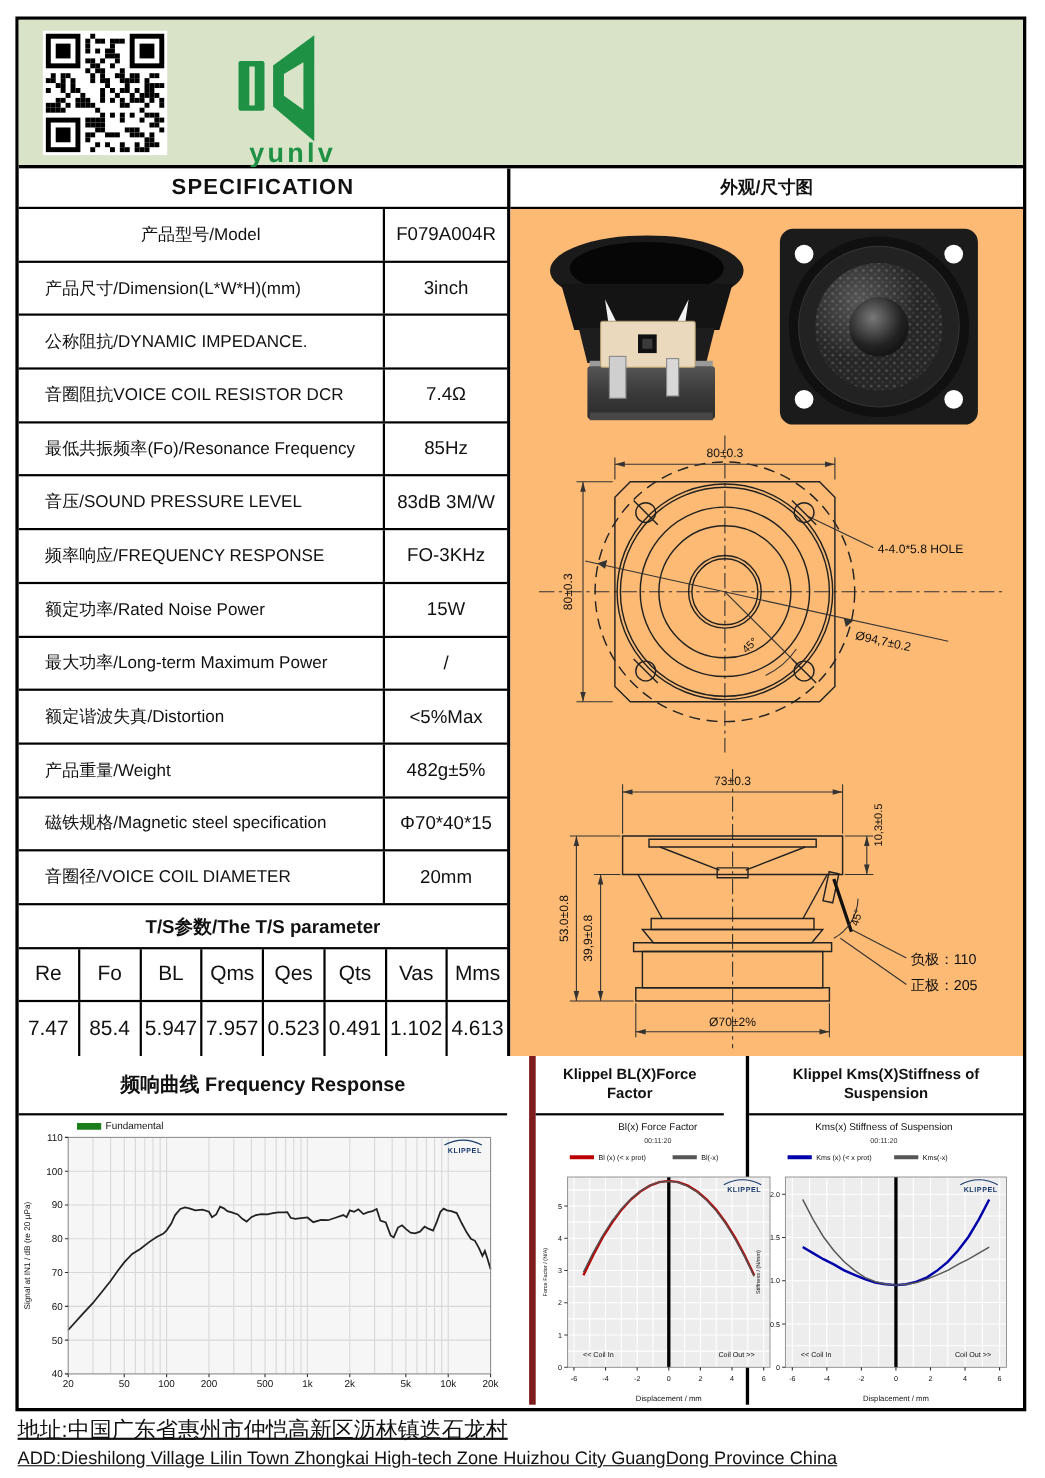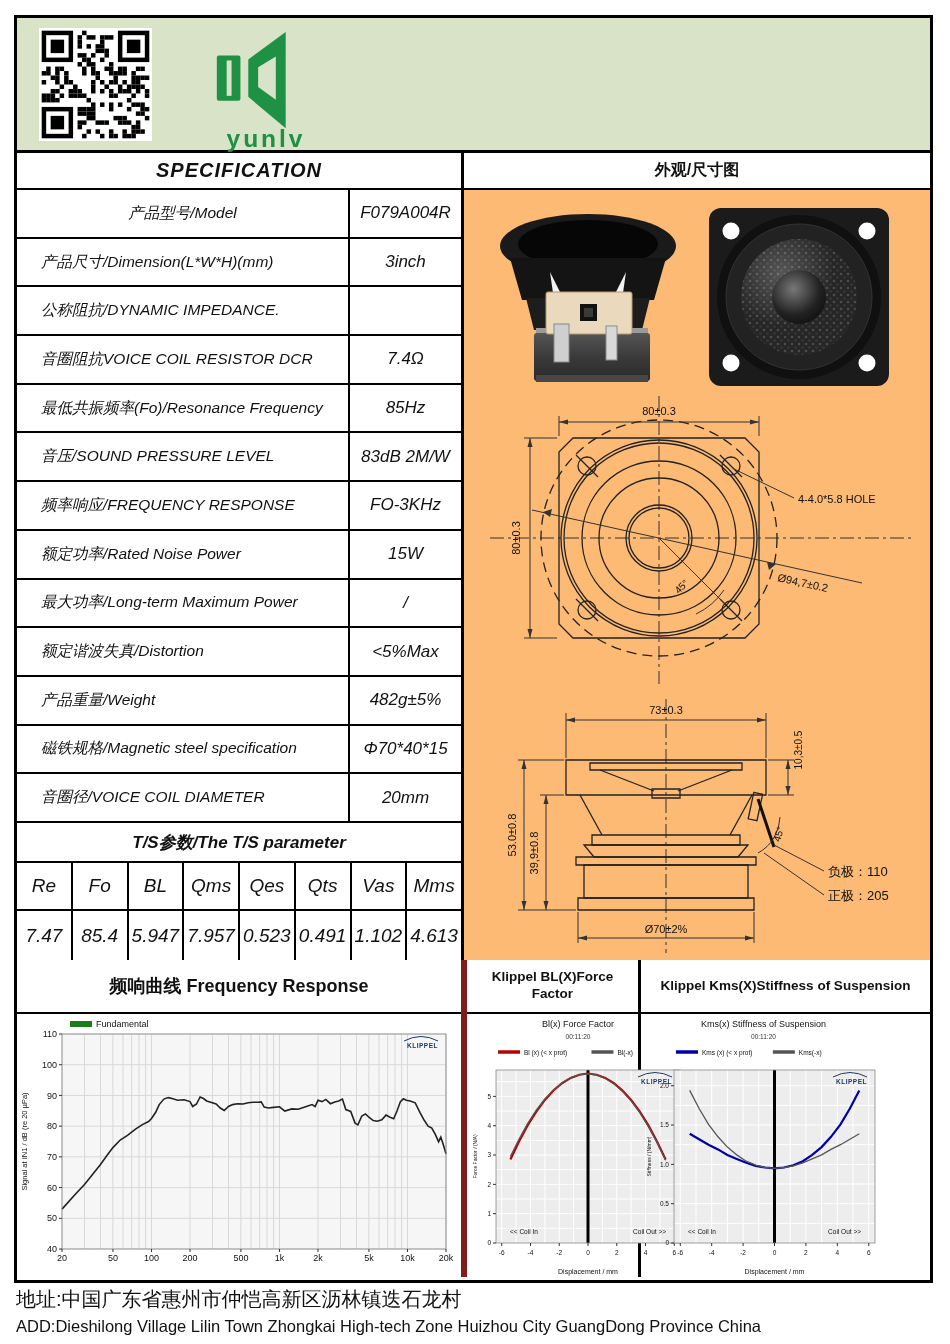--- a/index.html
+++ b/index.html
@@ -12,21 +12,21 @@
   .qr { position:absolute; left:22px; top:10px; width:113px; height:113px; background:#fff; }
   .qr svg { width:100%; height:100%; }
   .logo { position:absolute; left:190px; top:4px; width:118px; height:128px; }
   .hdr-text { position:absolute; left:300px; right:40px; top:0; height:100%; text-align:center; }
   .co-cn { position:absolute; left:0; right:0; top:14px; font-size:34px; letter-spacing:3px; color:#1c1c1c; }
   .co-en { position:absolute; left:0; right:0; top:72px; font-size:20px; color:#1c1c1c; }
   .doc-t { position:absolute; left:0; right:0; top:104px; font-size:20px; letter-spacing:1px; color:#1c1c1c; }
 
   
   .main { display:flex; height:807px; }
-  .leftcol { width:444px; display:flex; flex-direction:column;font-style:italic; }
+  .leftcol { width:444px; display:flex; flex-direction:column; }
   .rightcol { width:469px; border-left:3px solid #000; display:flex; flex-direction:column; }
 
   .spec-title { height:37px; border-bottom:2px solid #000; display:flex; align-items:center; justify-content:center; font-weight:bold; font-size:20px; letter-spacing:1px; }
   .spec-rows { flex:1; display:flex; flex-direction:column; }
   .spec-row { flex:1; display:flex; border-bottom:2px solid #000; }
   .spec-label { width:333px; border-right:2px solid #000; display:flex; align-items:center; padding-left:24px; font-size:15.5px; }
   .spec-row:first-of-type .spec-label { justify-content:center; padding-left:0; }
   .spec-value { flex:1; display:flex; align-items:center; justify-content:center; font-size:17px; }
 
   .ts-title { height:40px; border-bottom:2px solid #000; display:flex; align-items:center; justify-content:center; font-weight:bold; font-size:17px; }
@@ -36,33 +36,33 @@
   .ts-head .ts-cell:last-child, .ts-vals .ts-cell:last-child { border-right:none; }
 
   .right-title { height:37px; border-bottom:2px solid #000; display:flex; align-items:center; justify-content:center; font-weight:bold; font-size:16px; }
   .draw-area { position:relative; flex:1; background:#fdba74; overflow:hidden; }
   .photo-side { position:absolute; left:28px; top:16px; }
   .photo-front { position:absolute; left:242px; top:12px; }
   .fv-draw { position:absolute; left:8px; top:200px; }
   .sv-draw { position:absolute; left:8px; top:505px; }
 
   
-  .charts { display:flex; height:317px; border-top:0; }
+  .charts { display:flex; height:317px; border-top:0;gap:20px; }
   .chart-col { display:flex; flex-direction:column; }
   .chart-col.fr { width:444px; }
   .chart-col.bl { width:177px; border-left:6px solid #7f1d1d; }
   .chart-col.kms { flex:1; border-left:3px solid #000; }
   .chart-head { height:54px; border-bottom:2px solid #000; display:flex; align-items:center; justify-content:center; font-weight:bold; text-align:center; padding:0 8px; }
   .fr .chart-head { font-size:18px; }
   .bl .chart-head, .kms .chart-head { font-size:13.5px; line-height:1.25; }
   .chart-body { flex:1; position:relative; }
   .chart-body svg { position:absolute; left:1px; top:0; }
 
   
-  .footer { position:absolute; left:16px; top:1286px; width:920px; }
+  .footer { position:absolute; left:16px; top:1286px; width:920px;text-decoration:underline; }
   .addr-cn { font-size:20px; color:#111; }
   .addr-en { font-size:16.5px; color:#111; margin-top:4px; }
 
   svg text { font-family:"Liberation Sans", sans-serif; }
   .dwg line, .dwg path, .dwg circle, .dwg rect, .dwg polygon { vector-effect:non-scaling-stroke; }
 </style>
 </head>
 <body>
 
 <div class="page">
@@ -282,21 +282,21 @@
               <div class="spec-value">7.4Ω</div>
             </div>
 
             <div class="spec-row">
               <div class="spec-label">最低共振频率(Fo)/Resonance Frequency</div>
               <div class="spec-value">85Hz</div>
             </div>
 
             <div class="spec-row">
               <div class="spec-label">音压/SOUND PRESSURE LEVEL</div>
-              <div class="spec-value">83dB 2M/W</div>
+              <div class="spec-value">83dB 3M/W</div>
             </div>
 
             <div class="spec-row">
               <div class="spec-label">频率响应/FREQUENCY RESPONSE</div>
               <div class="spec-value">FO-3KHz</div>
             </div>
 
             <div class="spec-row">
               <div class="spec-label">额定功率/Rated Noise Power</div>
               <div class="spec-value">15W</div>

